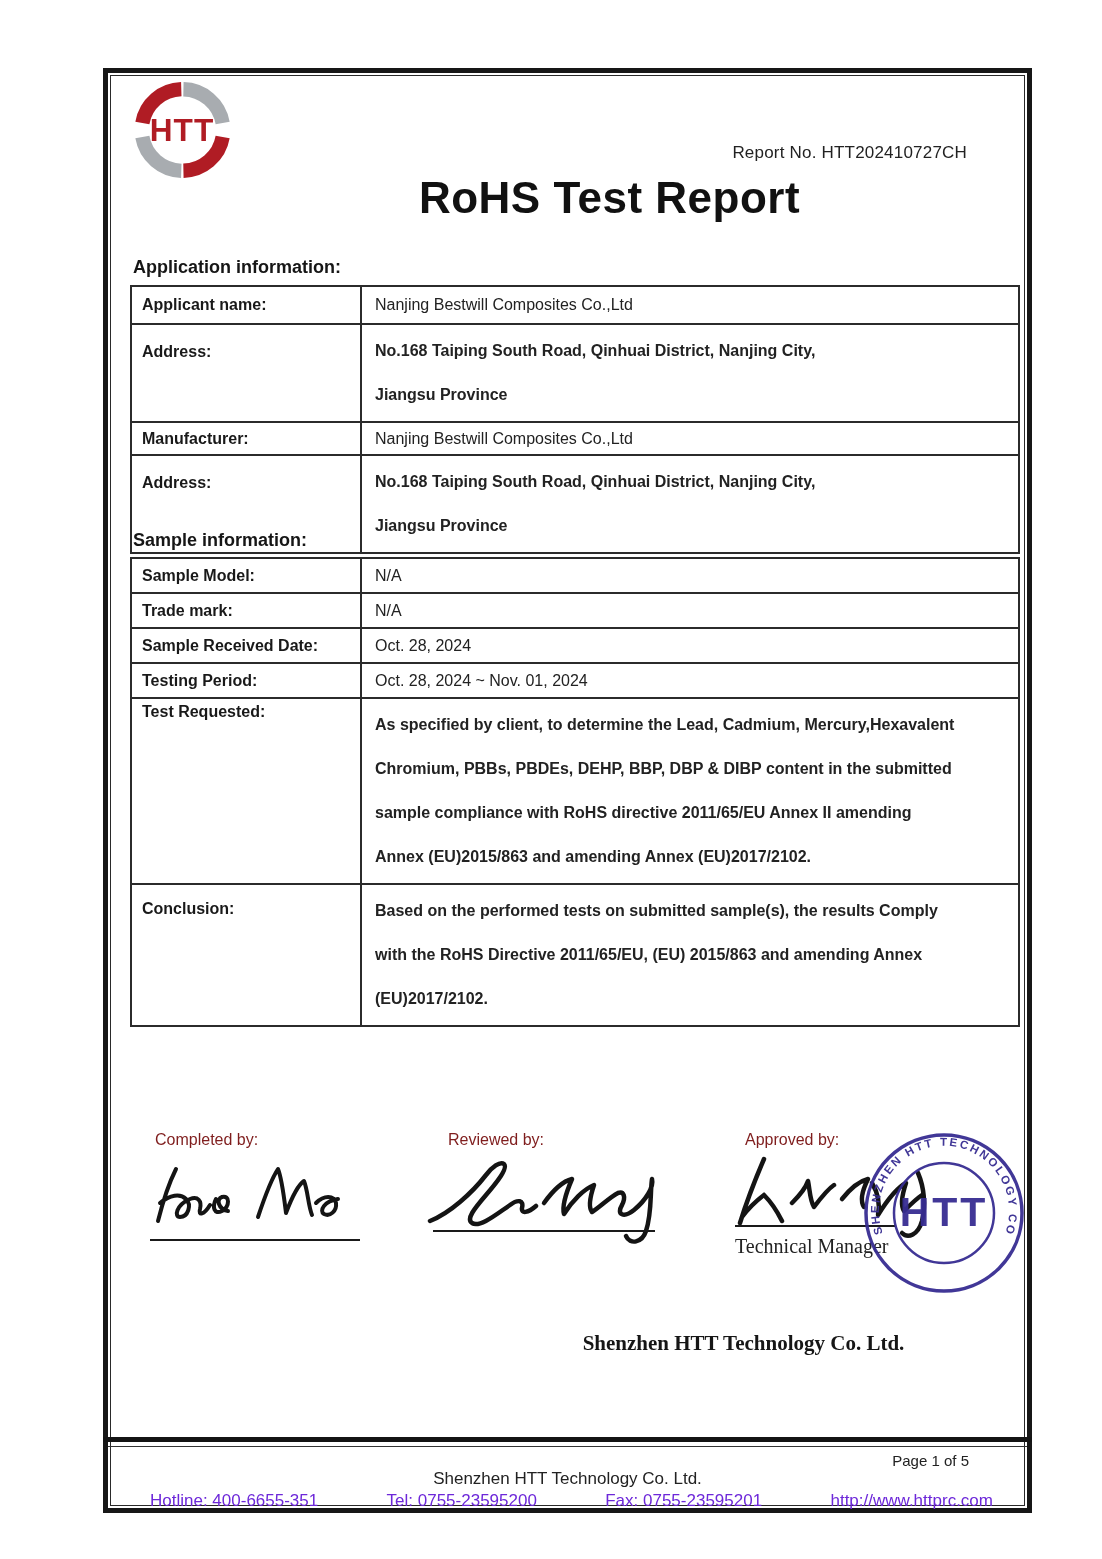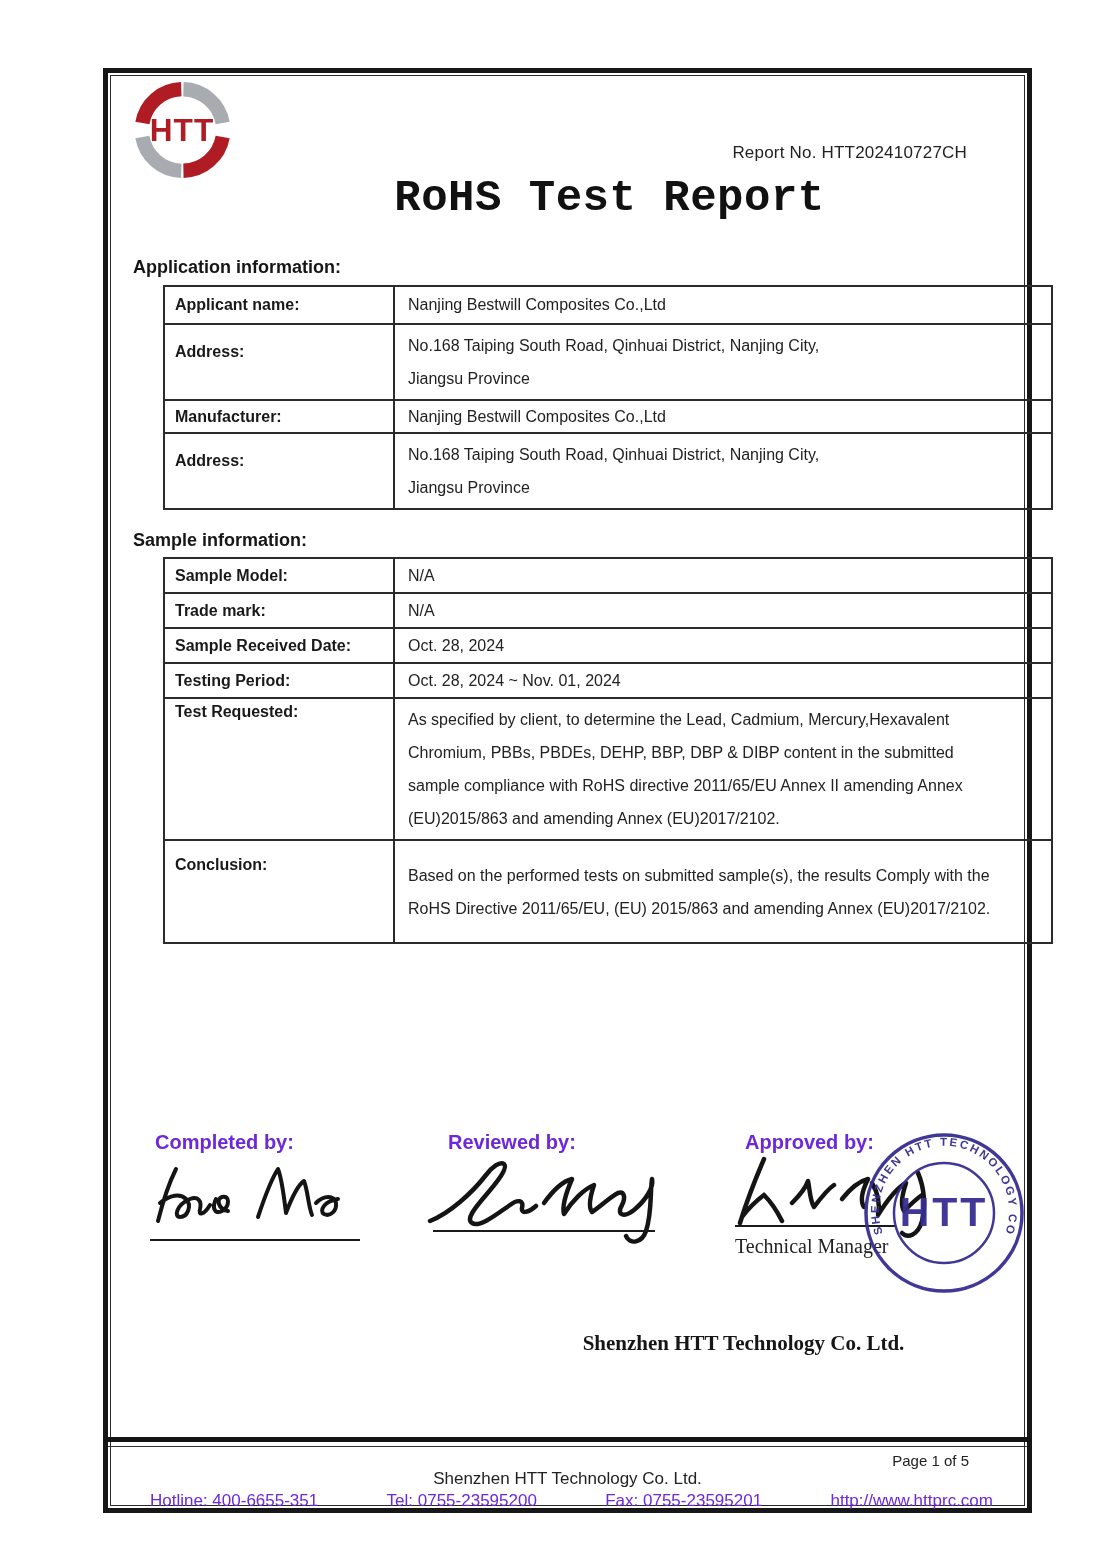--- a/index.html
+++ b/index.html
@@ -22,55 +22,55 @@
 
   
   .logo { position:absolute; left:20px; top:3px; width:108px; height:108px; }
   .report-no {
     position:absolute; right:60px; top:70px;
     font-size:17px; color:#222; letter-spacing:0.2px;
   }
   .doc-title {
     position:absolute; left:0; right:0; top:100px; text-align:center;
     transform:translateX(42px);
-    font-family:Liberation Mono, monospace; font-weight:bold;
+    font-family:Liberation Sans, sans-serif; font-weight:bold;
     font-size:44px; color:#111; letter-spacing:0.5px;
   }
 
   
   .sec-heading {
     position:absolute; left:25px;
     font-size:18px; font-weight:bold; color:#161616;
   }
   .sec-heading.app { top:184px; }
   .sec-heading.sample { top:457px; }
 
   
   table.info-table {
     position:absolute; left:22px; width:890px;
     border-collapse:collapse; table-layout:fixed;
-    font-size:16px; color:#222;margin-left:33px;
+    font-size:16px; color:#222;
   }
   table.info-table.app { top:212px; }
   table.info-table.sample { top:484px; }
   table.info-table td {
     border:2px solid #2b2b2b; vertical-align:middle;
   }
   td.lbl {
     width:230px; font-weight:bold; padding:4px 6px 4px 10px; color:#191919;
   }
   td.val { padding:4px 14px 4px 13px; }
-  .lh-tall { display:inline-block; line-height:33px; }
+  .lh-tall { display:inline-block; line-height:44px;font-weight:bold; }
   .w-addr { max-width:470px; }
   .w-req  { max-width:588px; }
   .w-conc { max-width:592px; }
 
   
   .sig-label {
-    position:absolute; font-size:20px; font-weight:bold; color:#6d28d9;
+    position:absolute; font-size:16px; font-weight:normal; color:#7f1d1d;
     top:1058px;
   }
   .sig-label.completed { left:47px; }
   .sig-label.reviewed  { left:340px; }
   .sig-label.approved  { left:637px; }
   .sig-svg { position:absolute; }
   .sig-svg path { fill:none; stroke:#141414; stroke-linecap:round; stroke-linejoin:round; }
   .sig-line { position:absolute; height:0; border-top:2px solid #1a1a1a; }
   .sig-title {
     position:absolute; left:627px; top:1162px;

